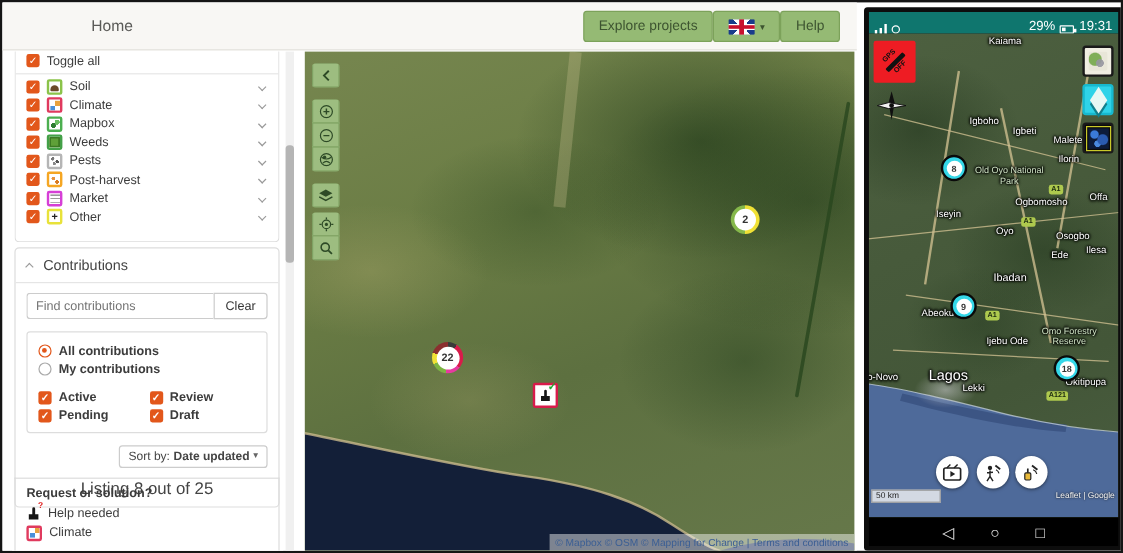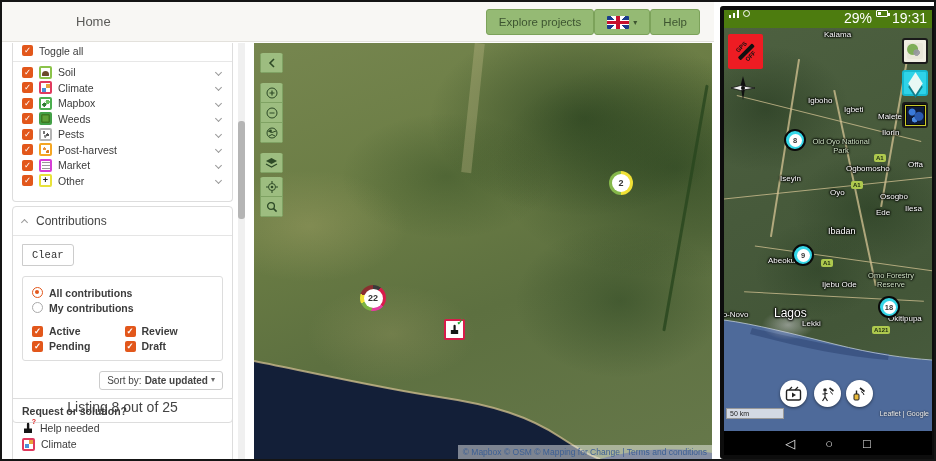--- a/index.html
+++ b/index.html
@@ -66,21 +66,21 @@
   .sb-thumb { position:absolute; left:0; top:78px; width:7px; height:98px; background:#b5b5b5; border-radius:3px; }
 
   .contrib { position:absolute; left:2px; top:163px; width:221px; }
   .contrib-hdr { display:flex; align-items:center; gap:7px; padding:7px 9px;
                  border-bottom:1px solid #e5e5e5; font-size:12px; color:#444; }
   .search-row { display:flex; padding:8px 9px 6px 9px; }
   .search-row input { flex:1; height:22px; border:1px solid #ccc; border-right:none;
        border-radius:3px 0 0 3px; font-size:10.5px; padding:0 7px; color:#555;
        font-family:"Liberation Sans",sans-serif; outline:none; }
   .search-row button { height:22px; border:1px solid #ccc; border-radius:0 3px 3px 0;
-       background:#fff; font-size:10.5px; color:#333; padding:0 9px; cursor:pointer;font-family:Liberation Mono, monospace; }
+       background:#fff; font-size:10.5px; color:#333; padding:0 9px; cursor:pointer; }
   .filterbox { margin:4px 9px 6px 9px; border:1px solid #ddd; border-radius:3px; padding:8px 9px; }
   .radio-row { display:flex; align-items:center; gap:6px; height:15px; font-weight:bold; font-size:10.5px;}
   .radio { width:11px; height:11px; min-width:11px; border-radius:50%; border:1.5px solid #aaa; background:#fff; position:relative;}
   .radio.sel { border-color:#e2571b; }
   .radio.sel::after { content:""; position:absolute; left:2px; top:2px; width:4px; height:4px;
                       border-radius:50%; background:#e2571b; }
   .filters { display:grid; grid-template-columns:1fr 1fr; gap:3px 4px; margin-top:10px; }
   .f-item { display:flex; align-items:center; gap:6px; font-weight:bold; font-size:10.5px; }
   .sort-row { display:flex; justify-content:flex-end; padding:4px 9px; }
   .sort-btn { border:1px solid #ccc; border-radius:3px; background:#fff; font-size:10px;
@@ -130,22 +130,22 @@
   .cl22 .cl-inner { width:19px; height:19px; }
   .helpmark { position:absolute; left:190px; top:276px; width:21px; height:21px; background:#fff;
               border:2.5px solid #d81b4a; border-radius:2px; display:flex; align-items:center;
               justify-content:center; cursor:pointer; }
   .helpmark .ok { position:absolute; right:-1px; top:-4px; color:#1faa30; font-size:9px; font-weight:bold; }
 
   
   .phone { position:absolute; left:718px; top:4px; width:216px; height:453px;
            background:#0d0d0d; border-radius:3px; padding:4px; overflow:hidden; }
   .pscreen { position:relative; width:208px; height:445px; overflow:hidden; }
-  .pstatus { height:18px; background:#4d7c0f; display:flex; align-items:flex-start;
-             padding:0 5px; color:#fff; font-size:14px; gap:4px; }
+  .pstatus { height:18px; background:#0f766e; display:flex; align-items:flex-end;
+             padding:0 5px; color:#fff; font-size:11px; gap:4px; }
   .sig { width:10px; height:8px; background:
          linear-gradient(to top,#fff 0,#fff 3px,transparent 3px) left/2px 100% no-repeat,
          linear-gradient(to top,#fff 0,#fff 5px,transparent 5px) 4px 0/2px 100% no-repeat,
          linear-gradient(to top,#fff 0,#fff 8px,transparent 8px) 8px 0/2px 100% no-repeat; }
   .alarm { width:7px; height:7px; border:1px solid #fff; border-radius:50%; }
   .batt { width:12px; height:7px; border:1px solid #fff; border-radius:1px; position:relative; }
   .batt::after { content:""; position:absolute; left:1px; top:1px; bottom:1px; width:30%; background:#fff; }
   .batt::before { content:""; position:absolute; right:-3px; top:1.5px; width:2px; height:3px; background:#fff; }
 
   .pmap { position:relative; width:208px; height:403px; overflow:hidden;
@@ -298,20 +298,21 @@
           <span class="chev"></span>
         </div>
       </div>
 
       <div class="panel contrib">
         <div class="contrib-hdr">
           <span class="chev chev-up"></span>
           <span>Contributions</span>
         </div>
         <div class="search-row">
+          <input type="text" placeholder="Find contributions" style="">
           <button>Clear</button>
         </div>
         <div class="filterbox">
           <div class="radio-row">
             <span class="radio sel"></span>
             <span>All contributions</span>
           </div>
           <div class="radio-row">
             <span class="radio"></span>
             <span>My contributions</span>

